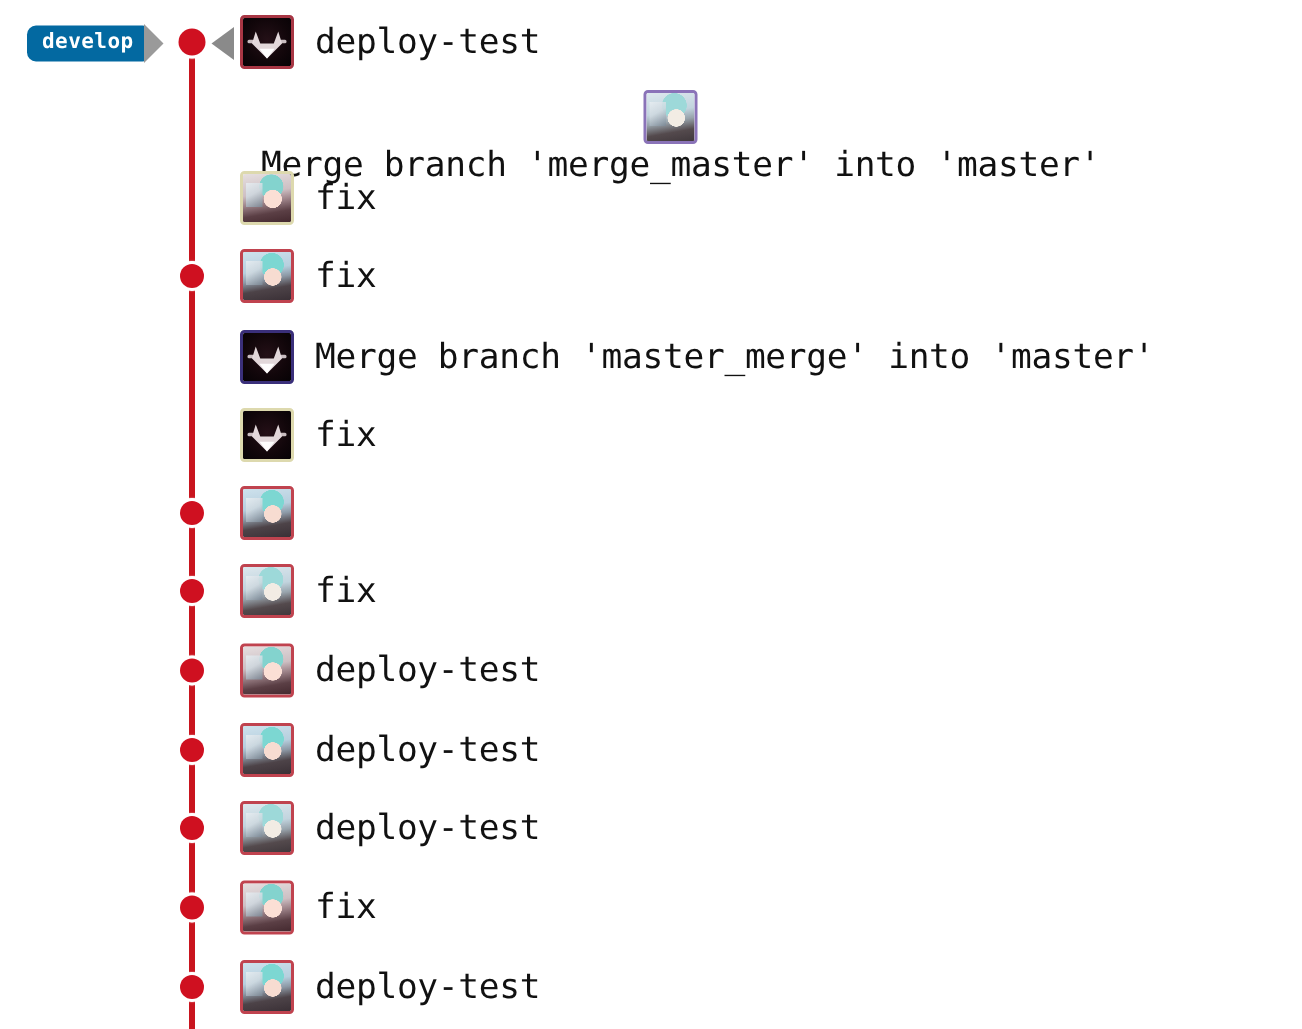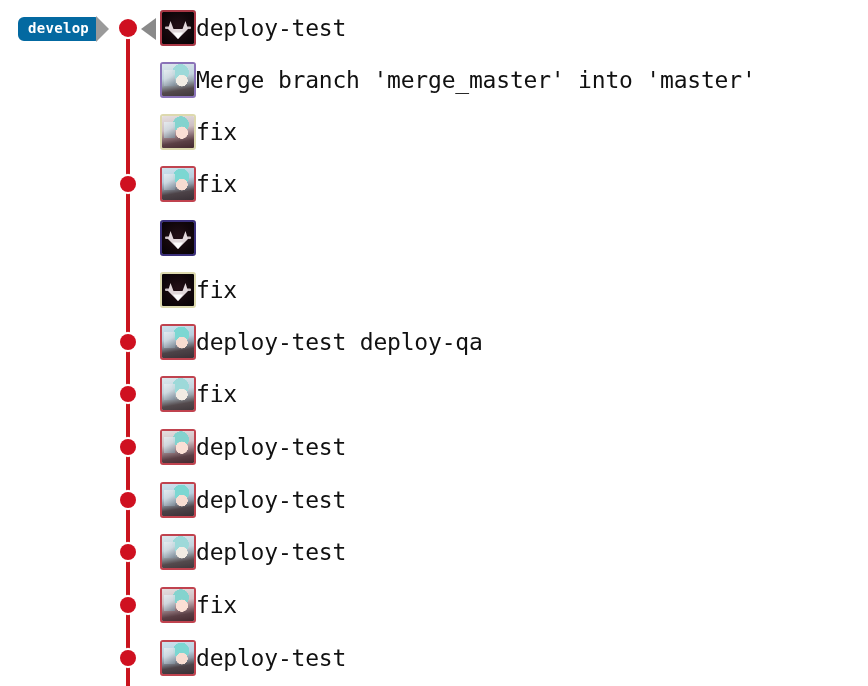--- a/index.html
+++ b/index.html
@@ -145,20 +145,21 @@
   }
 
   
   .av-dark {
     position: absolute; inset: 0;
     background: radial-gradient(circle at 50% 46%, #241017 0%, #11060a 60%, #060205 100%);
   }
   .av-dark svg { position: absolute; inset: 0; width: 100%; height: 100%; }
 
   .commit-msg {
+    margin-left: 14px;
     font-family: "DejaVu Sans Mono", "Liberation Mono", monospace;
     font-size: 23px;
     line-height: 28px;
     color: #111111;
     white-space: nowrap;
     letter-spacing: -0.2px;
   }
 </style>
 </head>
 <body style="background: rgb(255, 255, 255);">
@@ -191,21 +192,21 @@
           <svg viewBox="0 0 32 32" aria-hidden="true">
             <path d="M16 27 L6 17 L8.5 9 L11.5 17 L20.5 17 L23.5 9 L26 17 Z" fill="#f3e9ec" opacity="0.92"></path>
             <rect x="3" y="14.5" width="4.5" height="2.4" rx="1" fill="#e9dde1" opacity="0.85"></rect>
             <rect x="24.5" y="14.5" width="4.5" height="2.4" rx="1" fill="#e9dde1" opacity="0.85"></rect>
             <path d="M16 27 L11 20.5 L21 20.5 Z" fill="#ffffff" opacity="0.95"></path>
           </svg>
         </div>
       </div>
       <span class="commit-msg">deploy-test</span>
     </div>
-    <div class="commit-row" style="top: 60px;">
+    <div class="commit-row" style="top: 60px; flex-direction: column;">
       <div class="avatar" style="border-color: rgb(138, 115, 184);">
         <div class="av-photo tint-cool"></div>
       </div>
       <span class="commit-msg">Merge branch 'merge_master' into 'master'</span>
     </div>
     <div class="commit-row" style="top: 112px;">
       <div class="avatar" style="border-color: rgb(221, 217, 174);">
         <div class="av-photo tint-warm"></div>
       </div>
       <span class="commit-msg">fix</span>
@@ -220,39 +221,39 @@
       <div class="avatar" style="border-color: rgb(58, 47, 122);">
         <div class="av-dark">
           <svg viewBox="0 0 32 32" aria-hidden="true">
             <path d="M16 27 L6 17 L8.5 9 L11.5 17 L20.5 17 L23.5 9 L26 17 Z" fill="#f3e9ec" opacity="0.92"></path>
             <rect x="3" y="14.5" width="4.5" height="2.4" rx="1" fill="#e9dde1" opacity="0.85"></rect>
             <rect x="24.5" y="14.5" width="4.5" height="2.4" rx="1" fill="#e9dde1" opacity="0.85"></rect>
             <path d="M16 27 L11 20.5 L21 20.5 Z" fill="#ffffff" opacity="0.95"></path>
           </svg>
         </div>
       </div>
+      <span class="commit-msg">Merge branch 'master_merge' into 'master'</span>
     </div>
     <div class="commit-row" style="top: 270px;">
       <div class="avatar" style="border-color: rgb(221, 217, 174);">
         <div class="av-dark">
           <svg viewBox="0 0 32 32" aria-hidden="true">
             <path d="M16 27 L6 17 L8.5 9 L11.5 17 L20.5 17 L23.5 9 L26 17 Z" fill="#f3e9ec" opacity="0.92"></path>
             <rect x="3" y="14.5" width="4.5" height="2.4" rx="1" fill="#e9dde1" opacity="0.85"></rect>
             <rect x="24.5" y="14.5" width="4.5" height="2.4" rx="1" fill="#e9dde1" opacity="0.85"></rect>
             <path d="M16 27 L11 20.5 L21 20.5 Z" fill="#ffffff" opacity="0.95"></path>
           </svg>
         </div>
       </div>
       <span class="commit-msg">fix</span>
     </div>
     <div class="commit-row" style="top: 322px;">
       <div class="avatar" style="border-color: rgb(192, 67, 79);">
         <div class="av-photo "></div>
       </div>
-      <span class="commit-msg">deploy-test deploy-qa</span>
     </div>
     <div class="commit-row" style="top: 374px;">
       <div class="avatar" style="border-color: rgb(192, 67, 79);">
         <div class="av-photo tint-cool"></div>
       </div>
       <span class="commit-msg">fix</span>
     </div>
     <div class="commit-row" style="top: 427px;">
       <div class="avatar" style="border-color: rgb(192, 67, 79);">
         <div class="av-photo tint-warm"></div>

